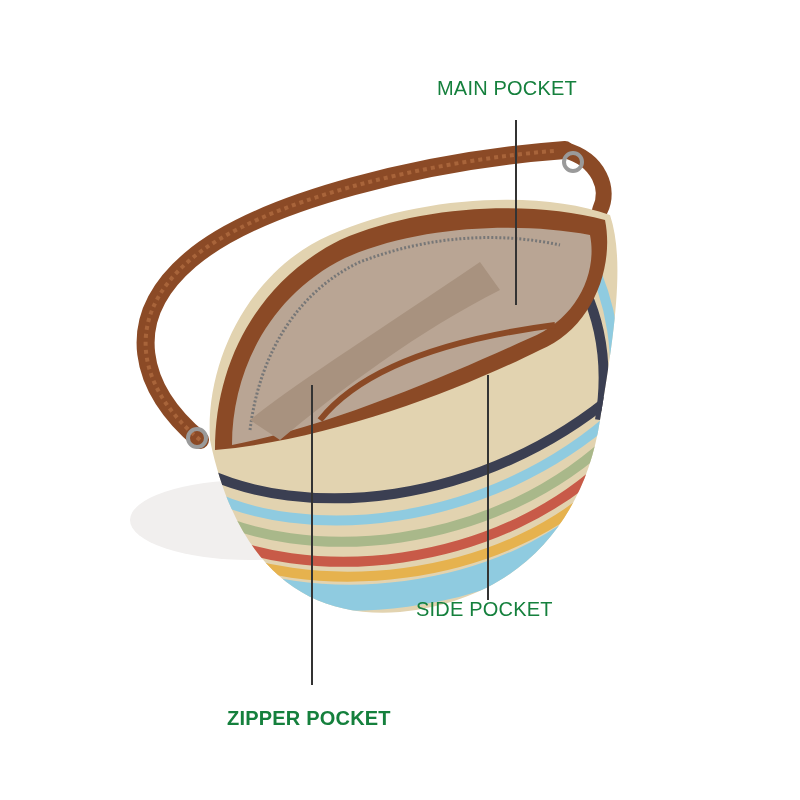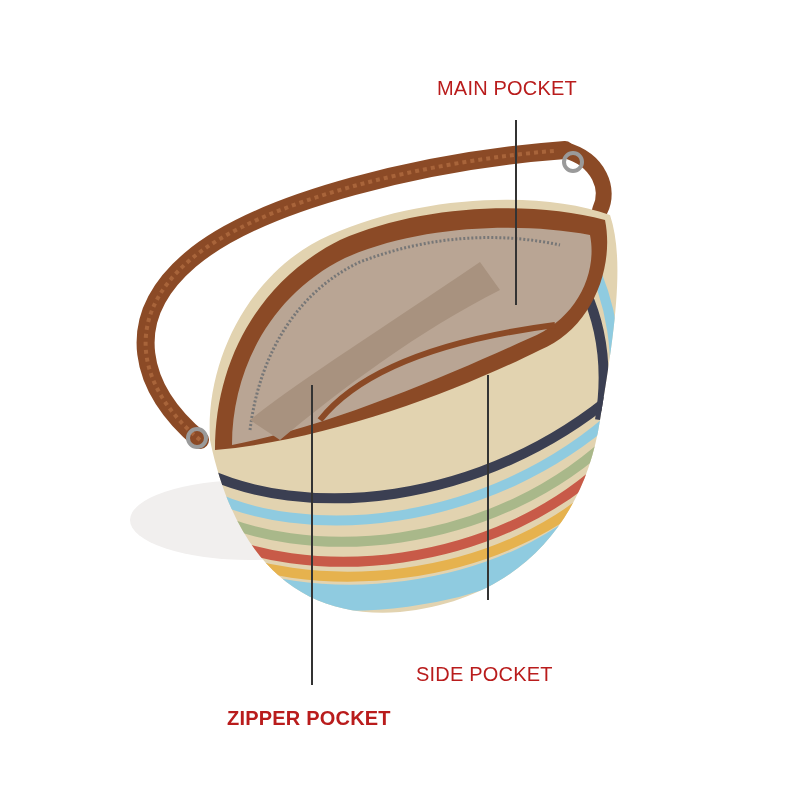--- a/index.html
+++ b/index.html
@@ -1,17 +1,17 @@
 <!DOCTYPE html>
 <html><head>
 <meta charset="utf-8">
 <style>
   html, body { margin:0; padding:0; background:#ffffff; }
   body { width:800px; height:800px; position:relative; overflow:hidden; font-family:"Liberation Sans", sans-serif; }
-  .label { position:absolute; font-size:20px; color:#b91c1c; letter-spacing:0.2px; white-space:nowrap; }
+  .label { position:absolute; font-size:20px; color:#15803d; letter-spacing:0.2px; white-space:nowrap; }
   .leader { position:absolute; width:2px; background:#333; }
   svg.bag { position:absolute; left:0; top:0; }
 </style>
 </head>
 <body>
 
 <svg class="bag" width="800" height="800" viewBox="0 0 800 800">
   <defs>
     <clipPath id="bodyClip">
       <path d="M210,440 C205,360 250,270 330,235 C420,195 540,190 610,215 C625,260 615,330 600,420 C585,520 520,600 400,612 C300,620 235,560 210,440 Z"></path>
@@ -48,16 +48,16 @@
   <path d="M250,430 C260,350 300,290 360,262 C430,235 500,232 560,245" fill="none" stroke="#777" stroke-width="3" stroke-dasharray="2 2"></path>
 
   <path d="M250,420 C300,380 380,330 480,262 L500,290 C420,330 340,390 280,440 Z" fill="#a8927f"></path>
   <path d="M320,420 C360,370 440,340 555,325" fill="none" stroke="#8b4a26" stroke-width="6"></path>
 </svg>
 
 <div class="label" style="left:437px; top:77px;">MAIN POCKET</div>
 <div class="leader" style="left:515px; top:120px; height:185px;"></div>
 
 <div class="leader" style="left:487px; top:375px; height:225px;"></div>
-<div class="label" style="left:416px; top:663px;text-align:center;">SIDE POCKET</div>
+<div class="label" style="left:416px; top:598px;text-align:center;">SIDE POCKET</div>
 
 <div class="leader" style="left:311px; top:385px; height:300px;"></div>
 <div class="label" style="left:227px; top:707px;font-weight:bold;">ZIPPER POCKET</div>
 
 </body></html>

